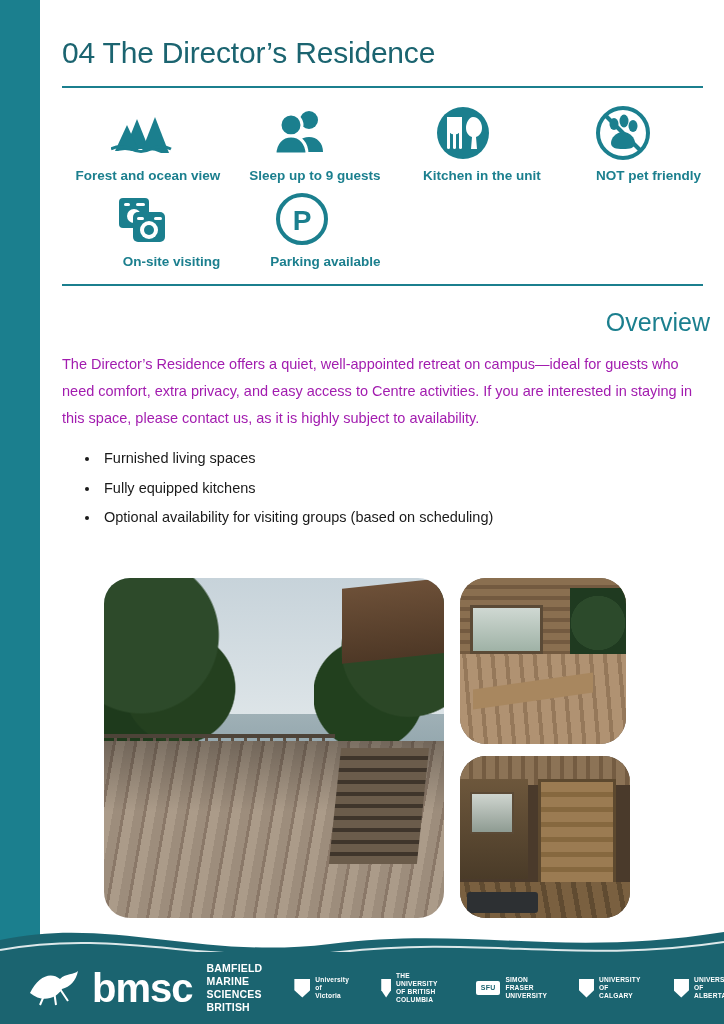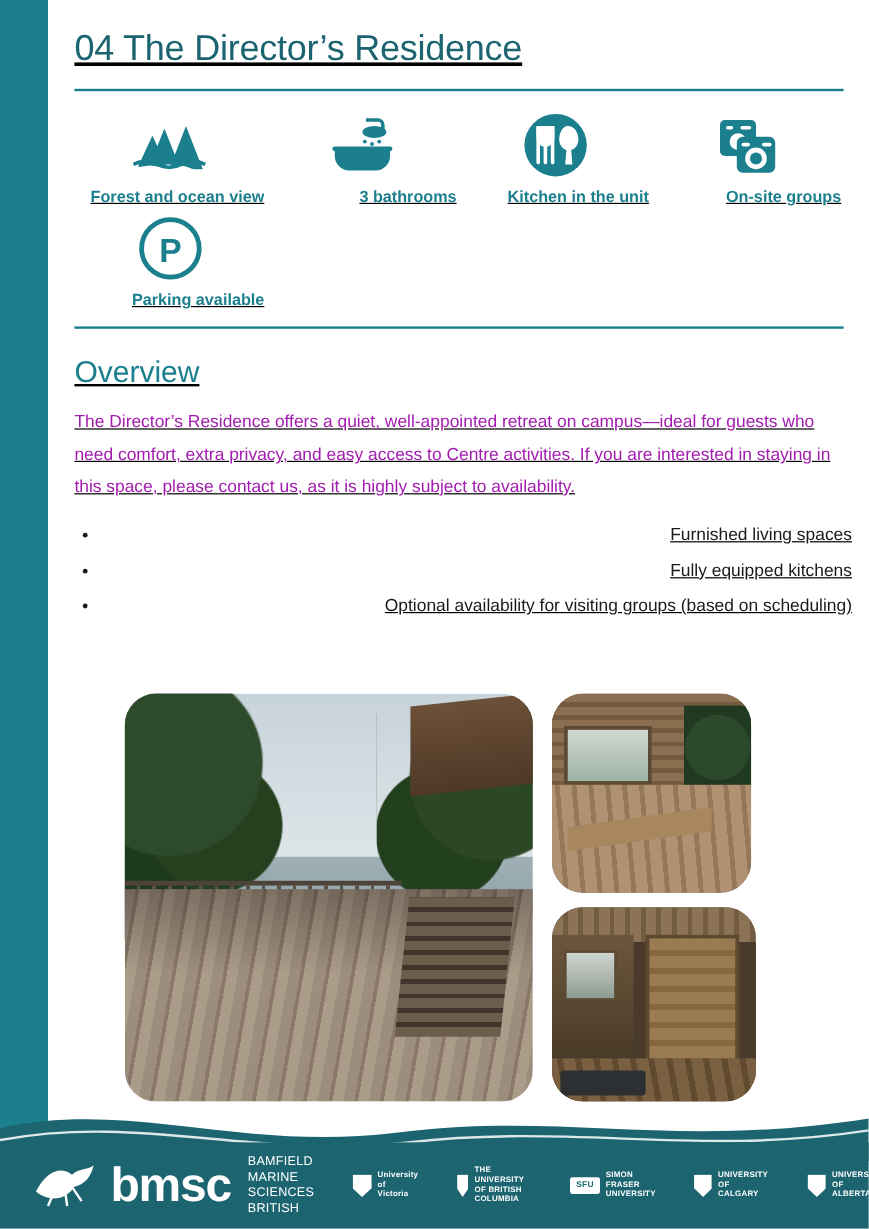--- a/index.html
+++ b/index.html
@@ -16,23 +16,22 @@
   }
   
   .left-bar {
     position: absolute;
     left: 0; top: 0;
     width: 40px; height: 940px;
     background: #1b7f8e;
   }
   .content {
     position: absolute;
-    left: 62px; top: 0;
+    left: 62px; top: 12px;
     width: 648px;
-    text-decoration: underline;
   }
   
   .title {
     font-size: 30px;
     color: #1b6470;
     font-weight: normal;
     padding-top: 24px;
     letter-spacing: -0.2px;
   }
   .title-rule {
@@ -69,35 +68,35 @@
     margin-top: 14px;
     border-top: 2px solid #1b7f8e;
     width: 641px;
   }
   
   .overview-head {
     font-size: 25px;
     color: #1b7f8e;
     font-weight: normal;
     margin-top: 22px;
+    text-align: right;
   }
   .para {
     margin-top: 14px;
     font-size: 14.5px;
     color: #a21caf;
     line-height: 1.85;
     width: 632px;
   }
   .bullets {
     margin-top: 12px;
-    margin-left: 22px;
+    margin-left: 38px;
     font-size: 14.5px;
     color: #1a1a1a;
     line-height: 2.05;
-    text-align: right;
   }
   .bullets li { padding-left: 4px; }
   
   .photos {
     position: absolute;
     left: 104px; top: 578px;
     width: 580px; height: 340px;
   }
   .ph {
     position: absolute;
@@ -176,21 +175,21 @@
   .wave { position:absolute; left:0; bottom:56px; width:724px; height:54px; }
   .footer-inner {
     position: absolute; left: 0; bottom: 0; width: 724px; height: 72px;
     display: flex; align-items: center; padding-left: 26px; gap: 10px;
   }
   .bmsc-word {
     font-size: 40px; color: #ffffff; font-weight: bold; letter-spacing: -1px;
     line-height: 1;
   }
   .bmsc-sub {
-    font-size: 10.5px; color:#ffffff; font-weight:normal; line-height:1.25;
+    font-size: 10.5px; color:#ffffff; font-weight:bold; line-height:1.25;
     letter-spacing: .2px; margin-left: 4px;
   }
   .uni-sep { width:1px; height:26px; background:rgba(255,255,255,.5); margin:0 6px; }
   .uni {
     display:flex; align-items:center; gap:5px;
     color:#ffffff; font-size:6.6px; line-height:1.2; font-weight:bold;
     letter-spacing:.2px;
   }
   .crest {
     width:16px; height:19px; background:#ffffff;
@@ -220,66 +219,76 @@
             <path d="M14 40 L26 10 L38 40 Z" fill="#1b7f8e"></path>
             <path d="M4 42 L16 16 L28 42 Z" fill="#1b7f8e"></path>
             <path d="M30 44 L44 8 L58 44 Z" fill="#1b7f8e"></path>
             <path d="M2 44 Q14 38 26 44 Q38 38 50 44 Q56 46 60 44 L60 48 L2 48 Z" fill="#ffffff"></path>
             <path d="M0 40 q10 -5 20 0 t20 0 t20 0" stroke="#1b7f8e" stroke-width="3" fill="none"></path>
           </svg>
         </div>
         <div class="cap">Forest and ocean view</div>
       </div>
 
-
       <div class="amenity">
         <div class="ico">
           <svg width="62" height="50" viewBox="0 0 62 50">
-            <path d="M34 4 h10 a4 4 0 0 1 4 4 v4" stroke="#1b7f8e" stroke-width="3" fill="none"></path>
-            <ellipse cx="41" cy="14" rx="10" ry="5" fill="#1b7f8e"></ellipse>
-            <circle cx="33" cy="22" r="1.6" fill="#1b7f8e"></circle>
-            <circle cx="39" cy="24" r="1.6" fill="#1b7f8e"></circle>
-            <circle cx="45" cy="22" r="1.6" fill="#1b7f8e"></circle>
-            <path d="M8 28 h46 v6 a12 12 0 0 1 -12 12 h-22 a12 12 0 0 1 -12 -12 z" fill="#1b7f8e"></path>
-            <rect x="6" y="26" width="50" height="4" rx="2" fill="#1b7f8e"></rect>
-          </svg>
-        </div>
-        <div class="cap">3 bathrooms</div>
-      </div>
+            <circle cx="38" cy="12" r="9" fill="#1b7f8e"></circle>
+            <path d="M24 44 c0-9 6-15 14-15 s14 6 14 15z" fill="#1b7f8e"></path>
+            <circle cx="20" cy="17" r="11" fill="#1b7f8e" stroke="#ffffff" stroke-width="3"></circle>
+            <path d="M4 46 c0-11 7-18 16-18 s16 7 16 18z" fill="#1b7f8e" stroke="#ffffff" stroke-width="3"></path>
+          </svg>
+        </div>
+        <div class="cap">Sleep up to 9 guests</div>
+      </div>
+
 
       <div class="amenity">
         <div class="ico">
           <svg width="56" height="56" viewBox="0 0 56 56">
             <circle cx="28" cy="28" r="26" fill="#1b7f8e"></circle>
             <rect x="18" y="12" width="3" height="32" rx="1.5" fill="#ffffff"></rect>
             <rect x="24" y="12" width="3" height="32" rx="1.5" fill="#ffffff"></rect>
             <rect x="12" y="12" width="3" height="32" rx="1.5" fill="#ffffff"></rect>
             <path d="M12 12 h15 v10 a7 7 0 0 1 -15 0 z" fill="#ffffff"></path>
             <path d="M38 12 c6 0 9 6 9 11 s-3 8-6 9 l1 12 h-6 l1-12 c-3-1-6-4-6-9 s3-11 7-11z" fill="#ffffff"></path>
           </svg>
         </div>
         <div class="cap">Kitchen in the unit</div>
       </div>
 
+      <div class="amenity">
+        <div class="ico">
+          <svg width="58" height="58" viewBox="0 0 58 58">
+            <circle cx="29" cy="29" r="25" fill="none" stroke="#1b7f8e" stroke-width="4"></circle>
+            <ellipse cx="20" cy="20" rx="4.5" ry="6" fill="#1b7f8e"></ellipse>
+            <ellipse cx="30" cy="17" rx="4.5" ry="6.5" fill="#1b7f8e"></ellipse>
+            <ellipse cx="39" cy="22" rx="4.5" ry="6" fill="#1b7f8e"></ellipse>
+            <path d="M29 28 c7 0 12 6 12 11 s-5 6-12 6 s-12-1-12-6 s5-11 12-11z" fill="#1b7f8e"></path>
+            <line x1="11" y1="11" x2="47" y2="47" stroke="#1b7f8e" stroke-width="4"></line>
+          </svg>
+        </div>
+        <div class="cap">NOT pet friendly</div>
+      </div>
 
       <div class="amenity">
         <div class="ico">
           <svg width="62" height="54" viewBox="0 0 62 54">
             <rect x="8" y="6" width="30" height="30" rx="4" fill="#1b7f8e"></rect>
             <circle cx="23" cy="24" r="7" fill="#ffffff"></circle>
             <rect x="13" y="11" width="6" height="3" rx="1.5" fill="#ffffff"></rect>
             <rect x="25" y="11" width="9" height="3" rx="1.5" fill="#ffffff"></rect>
             <rect x="22" y="20" width="32" height="30" rx="5" fill="#1b7f8e"></rect>
             <circle cx="38" cy="38" r="9" fill="#ffffff"></circle>
             <circle cx="38" cy="38" r="5" fill="#1b7f8e"></circle>
             <rect x="26" y="25" width="7" height="3" rx="1.5" fill="#ffffff"></rect>
             <rect x="43" y="25" width="8" height="3" rx="1.5" fill="#ffffff"></rect>
           </svg>
         </div>
-        <div class="cap">On-site groups</div>
+        <div class="cap">On-site visiting</div>
       </div>
 
       <div class="amenity">
         <div class="ico">
           <svg width="56" height="56" viewBox="0 0 56 56">
             <circle cx="28" cy="28" r="24" fill="none" stroke="#1b7f8e" stroke-width="4"></circle>
             <text x="28" y="39" text-anchor="middle" font-family="Liberation Sans, sans-serif" font-size="28" font-weight="bold" fill="#1b7f8e">P</text>
           </svg>
         </div>
         <div class="cap">Parking available</div>

